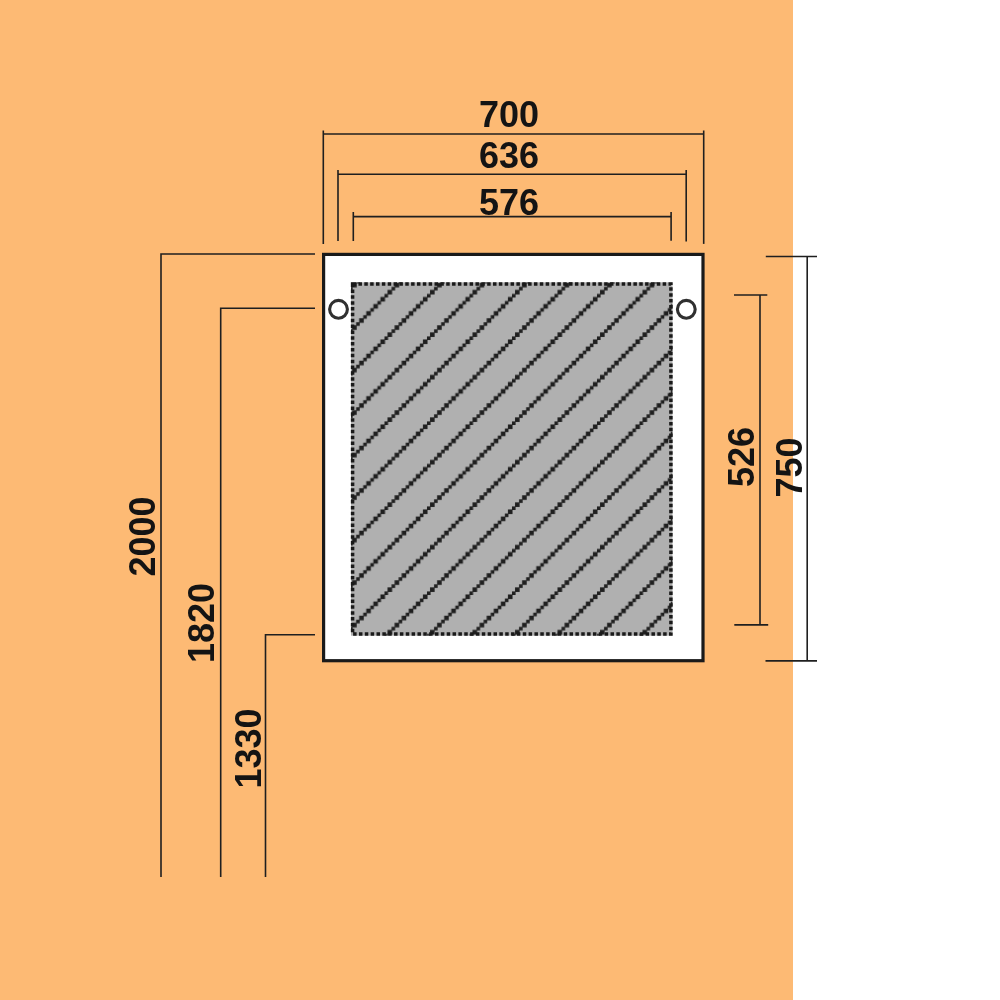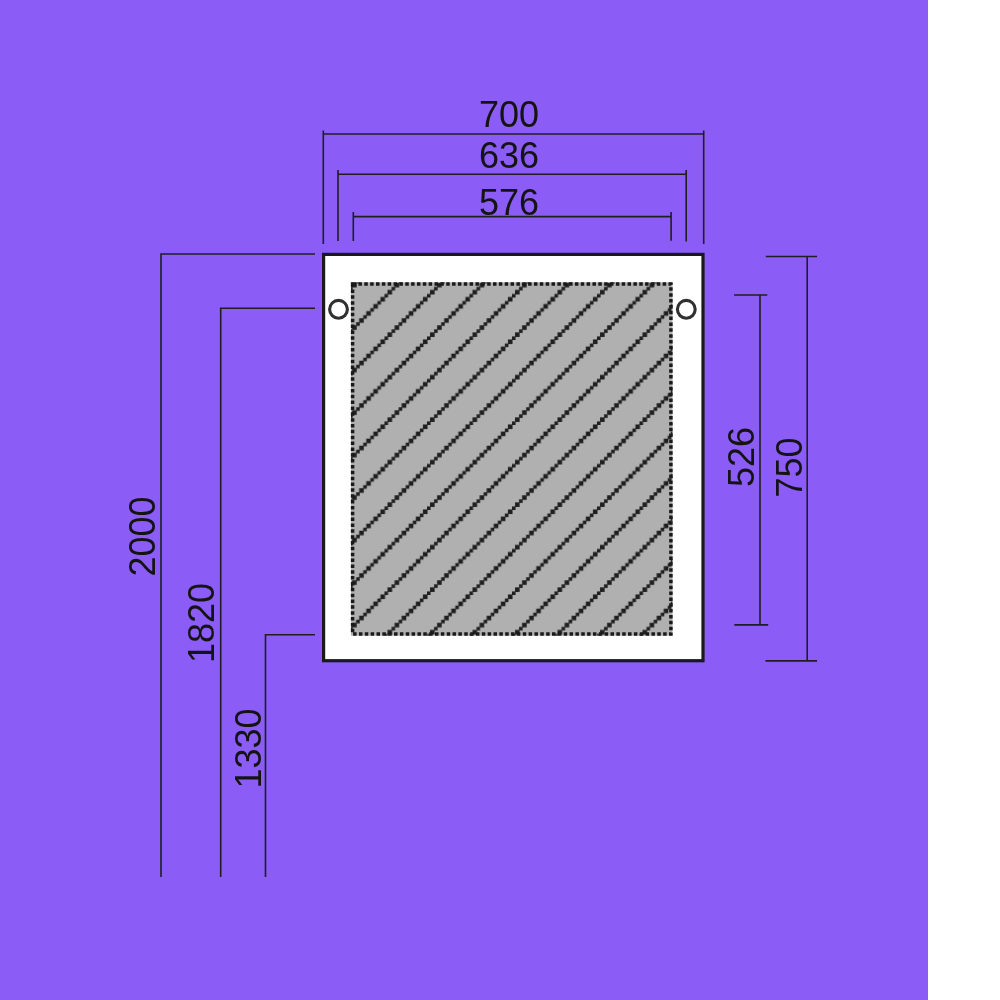--- a/index.html
+++ b/index.html
@@ -1,16 +1,16 @@
 <!DOCTYPE html>
 <html><head>
 <meta charset="utf-8">
 <style>
   html,body{margin:0;padding:0;background:#ffffff;}
-  .wrap{width:928px;height:1000px;position:relative;background:#8b5cf6;}
+  .wrap{width:793px;height:1000px;position:relative;background:#fdba74;font-weight:bold;}
   svg{position:absolute;left:0;top:0;}
   text{font-family:"Liberation Sans", sans-serif;fill:#141414;}
 </style>
 </head>
 <body>
 <div class="wrap">
 <svg width="1000" height="1000" viewBox="0 0 1000 1000">
   <defs>
     <pattern id="hatch" x="2" width="42.5" height="42.5" patternUnits="userSpaceOnUse">
       <rect x="0" y="0" width="42.5" height="42.5" fill="#b0b0b0"></rect>

